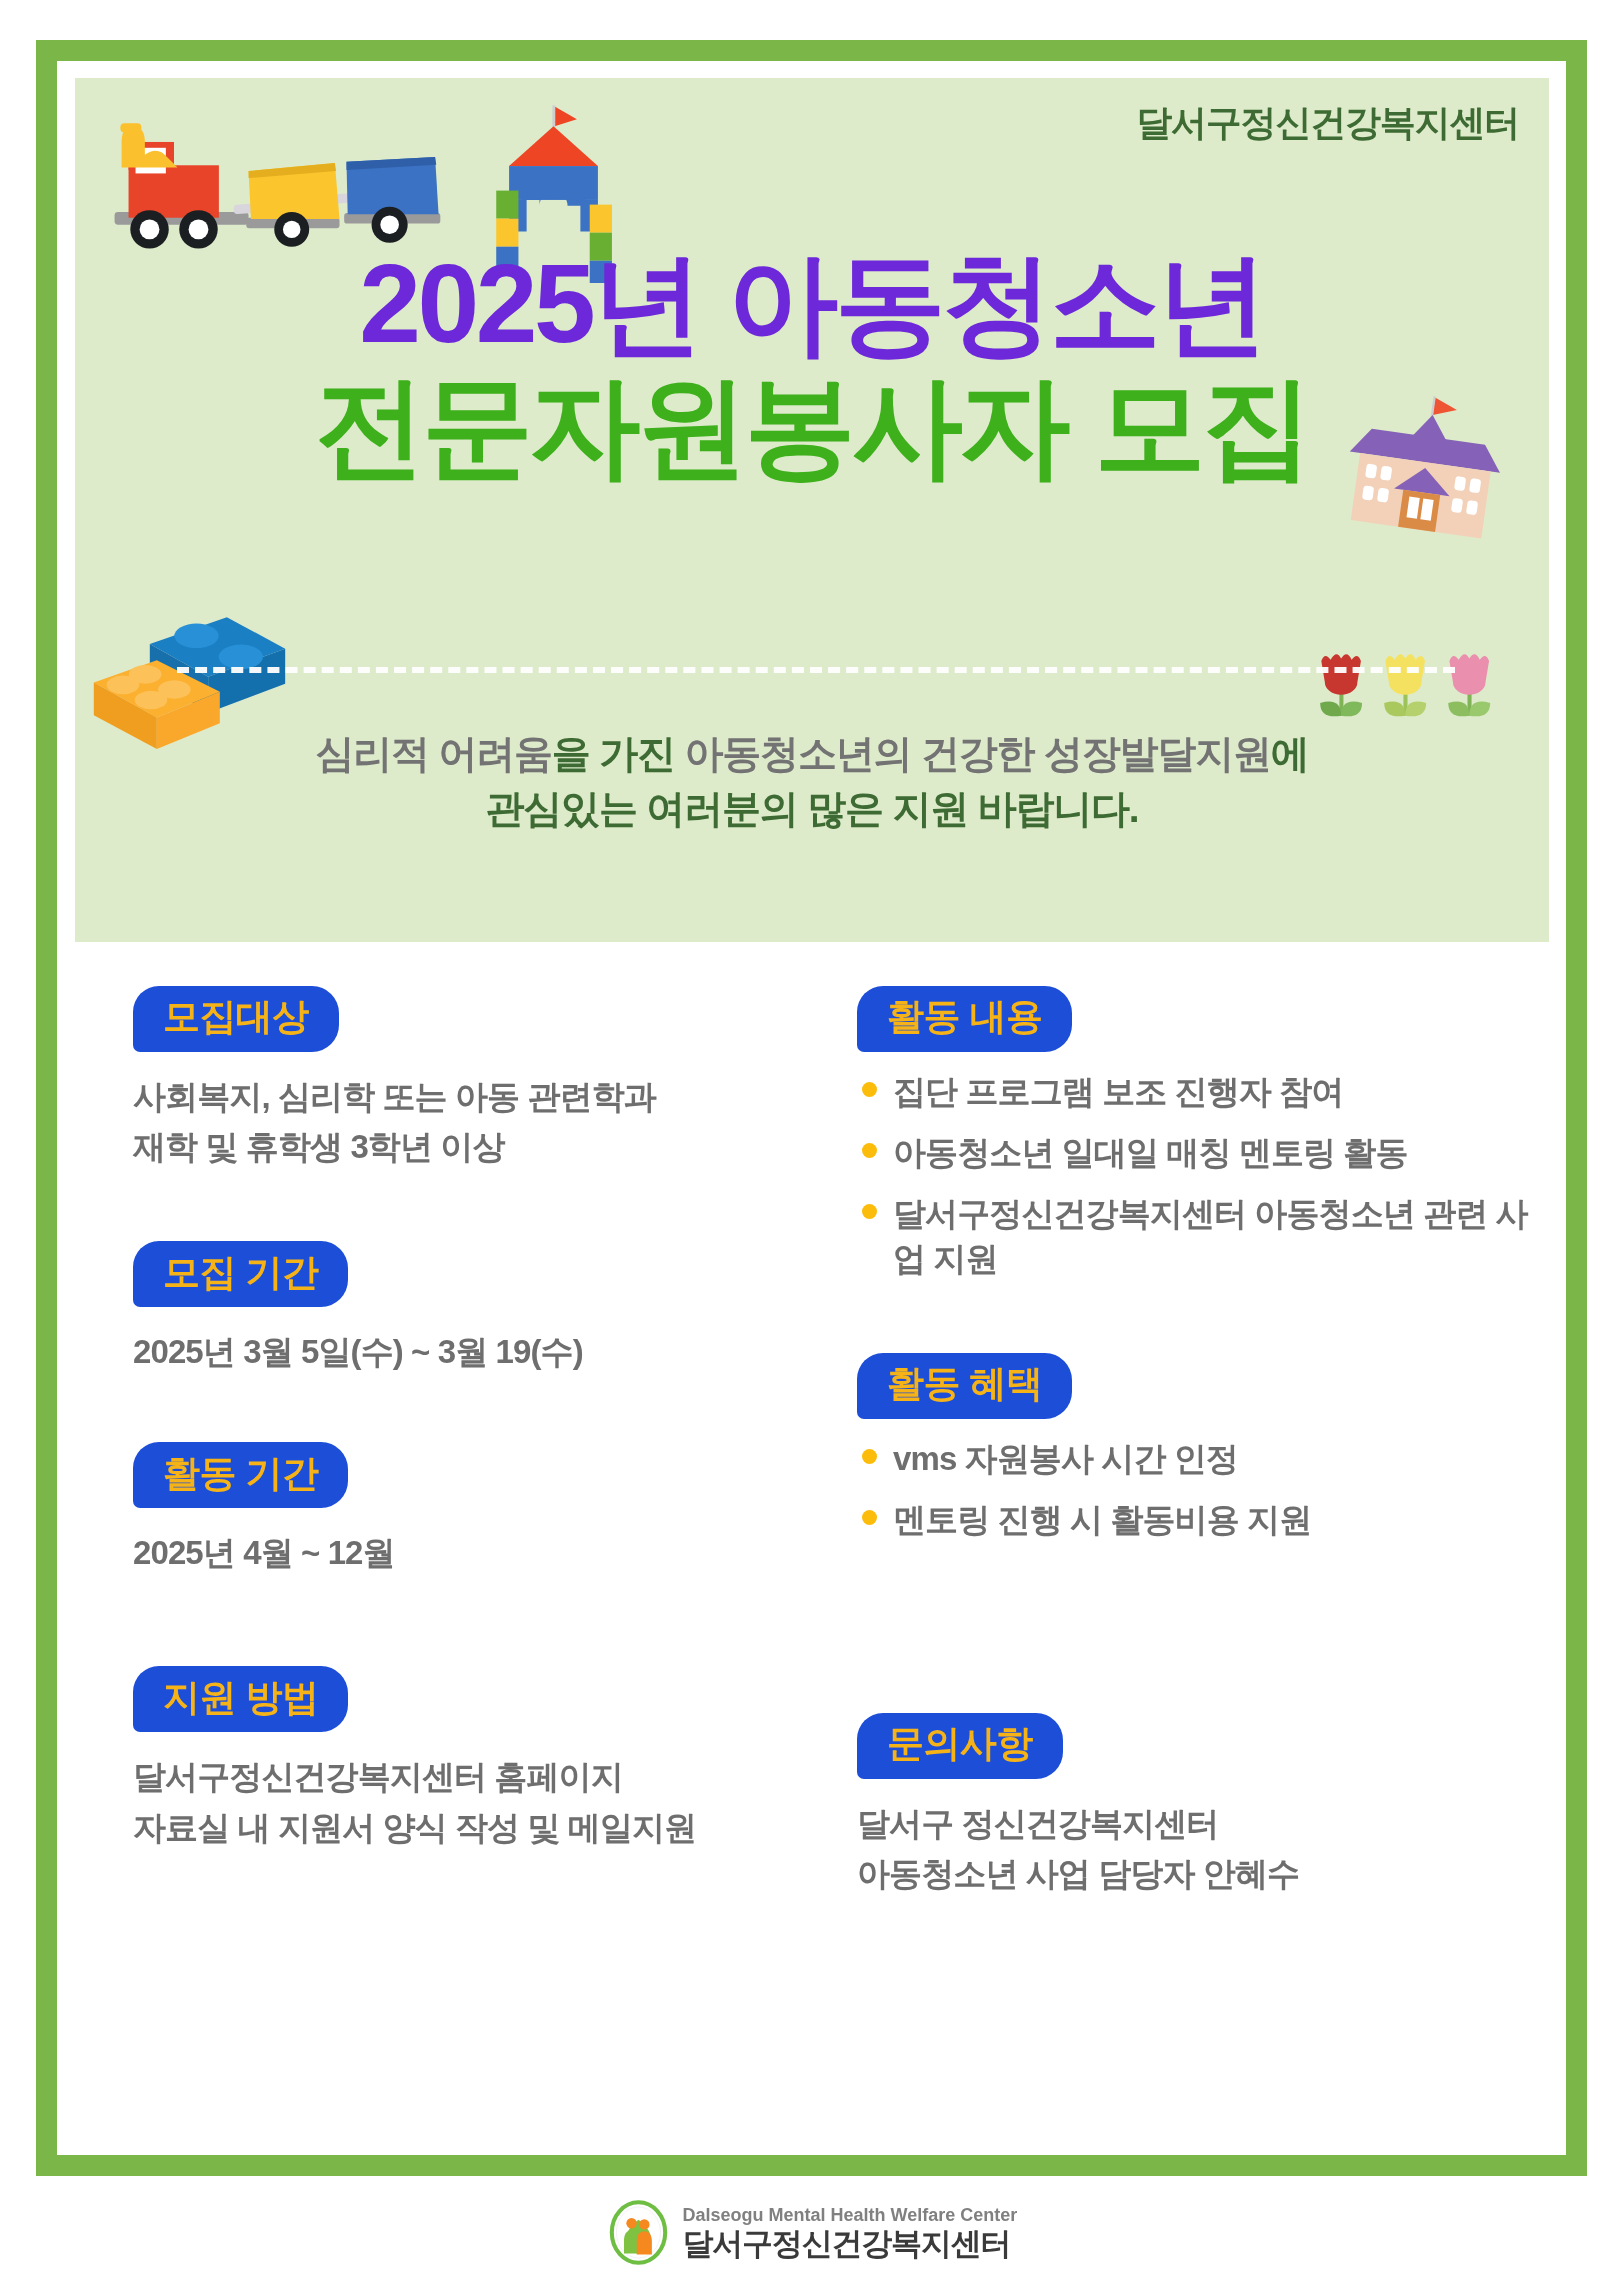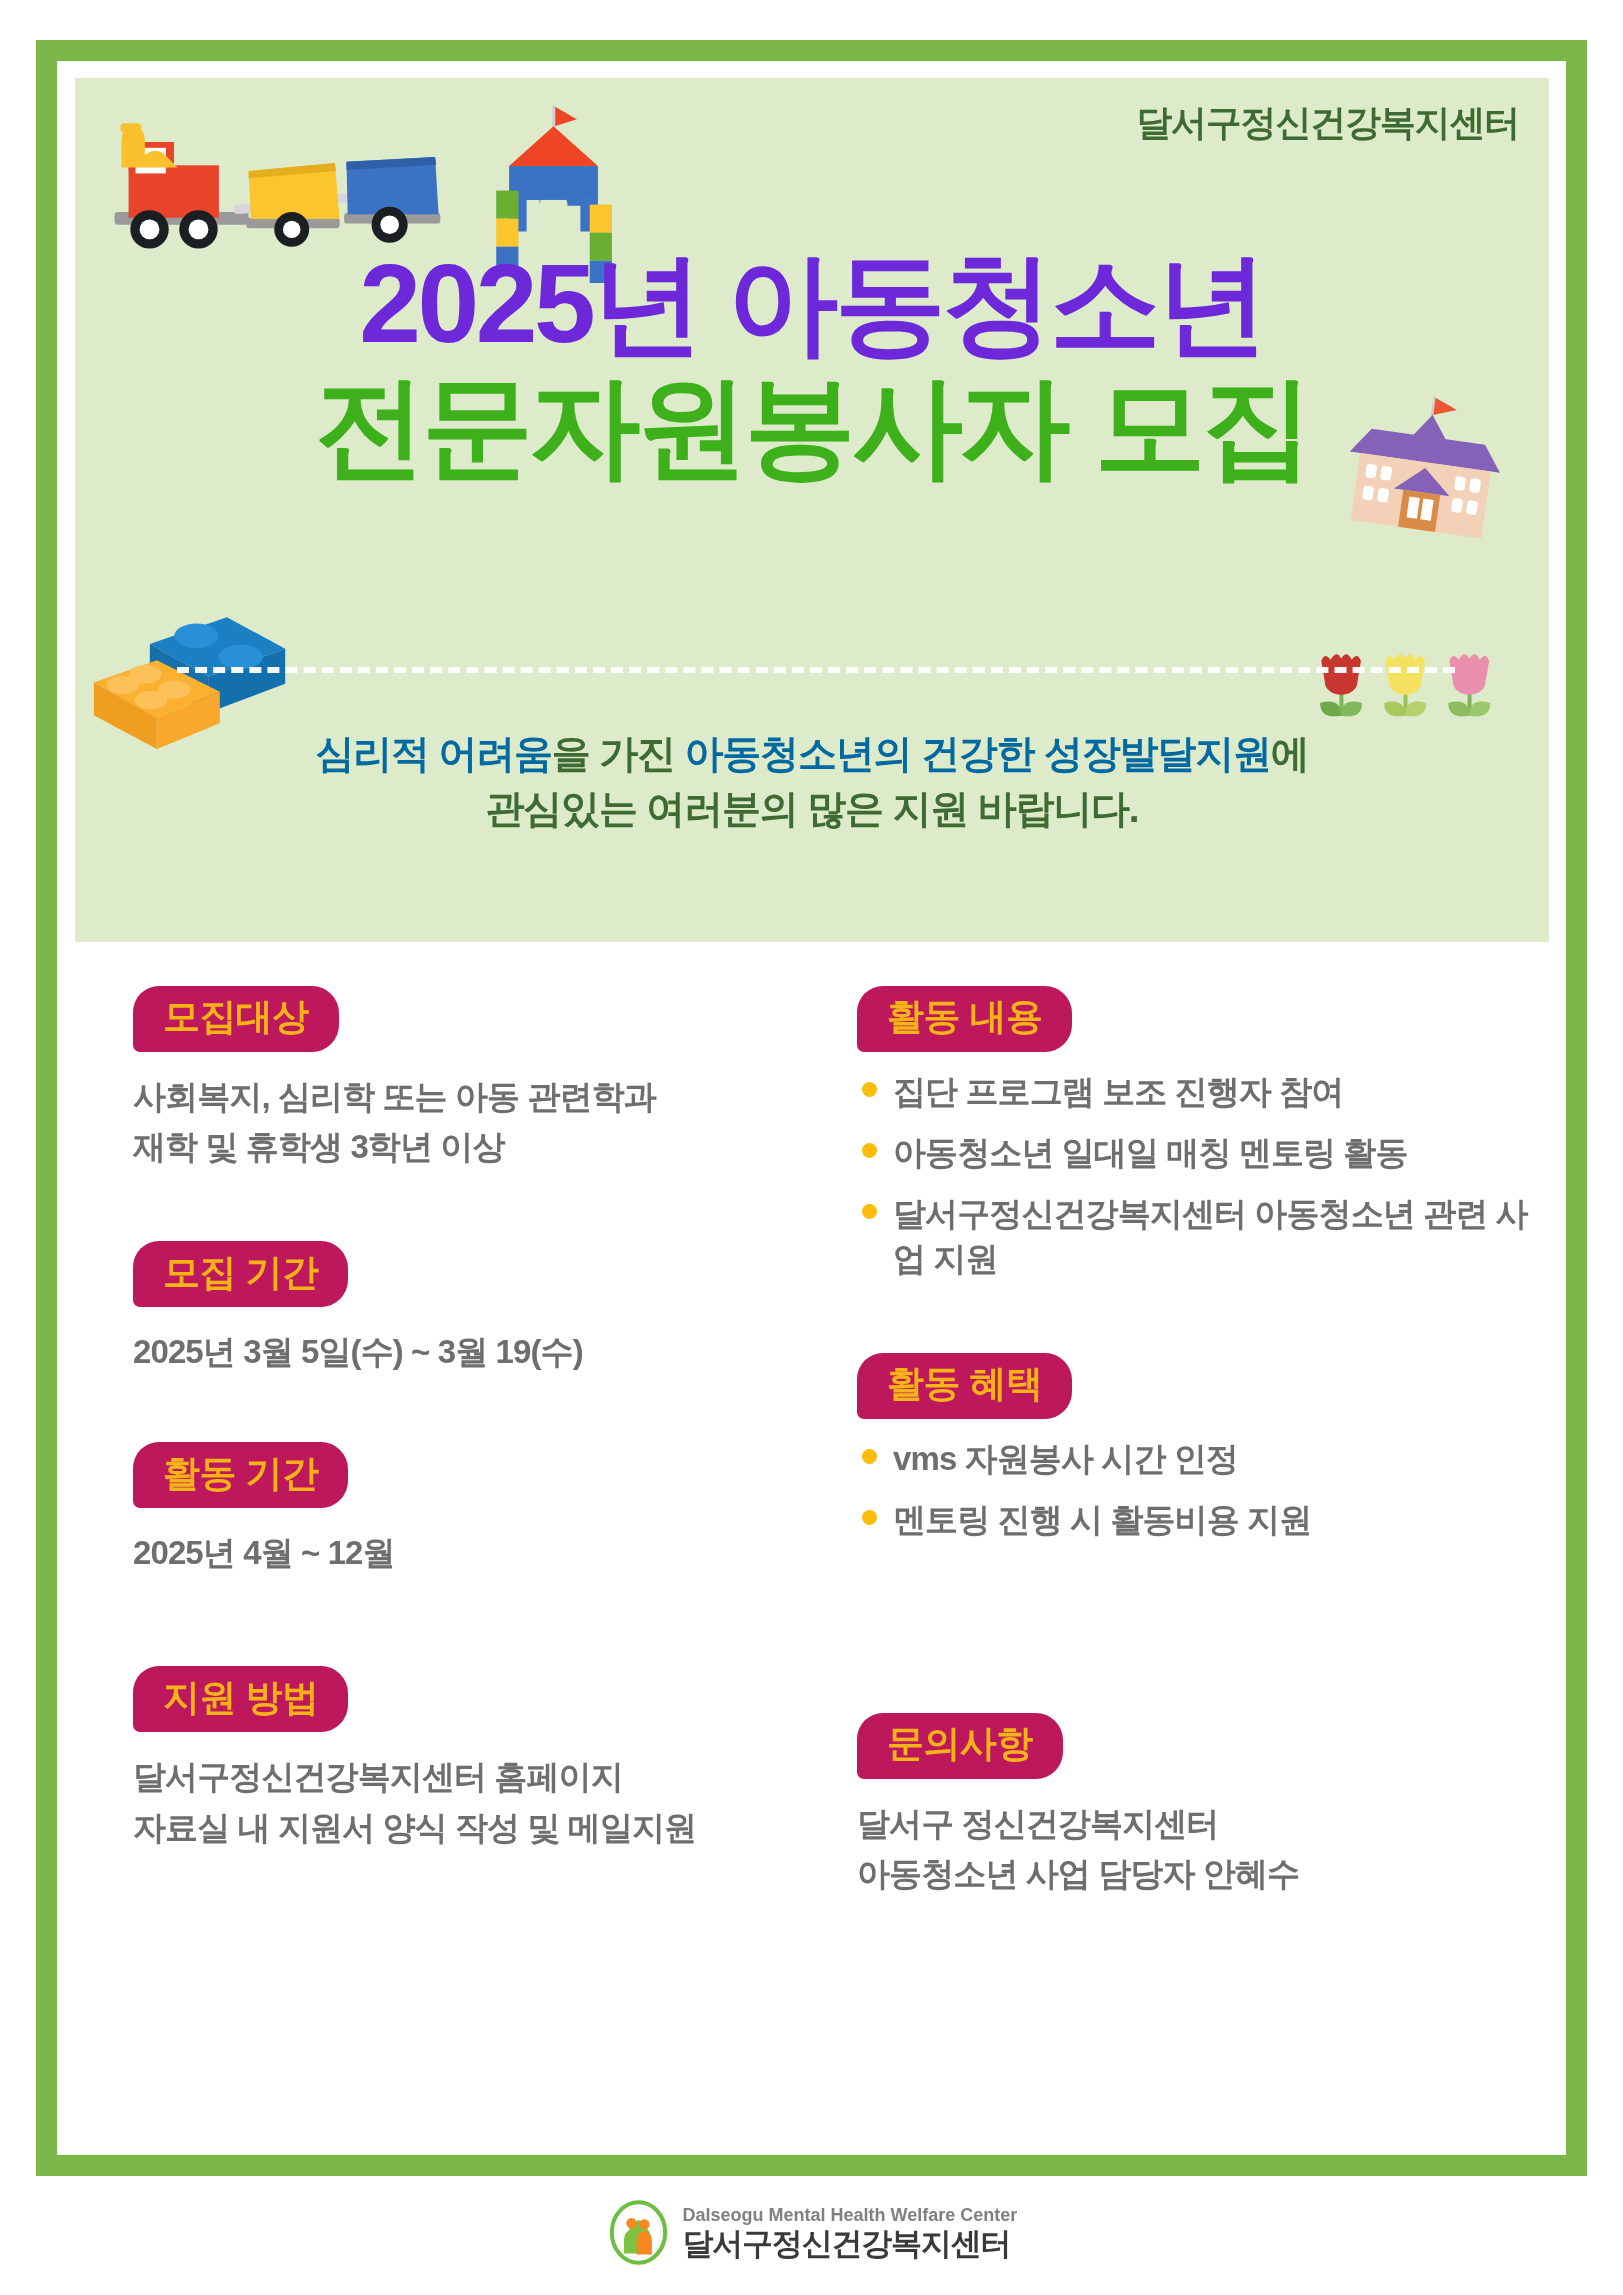--- a/index.html
+++ b/index.html
@@ -42,39 +42,39 @@
   
   .dashed{
     position:absolute;left:102px;top:589px;width:1278px;height:0;
     border-top:6.4px dashed #FFFFFF;opacity:.95;
   }
 
   .subtitle{
     position:absolute;left:0;top:648px;width:1474px;text-align:center;
     font-size:39px;font-weight:bold;color:#3E6B33;line-height:1.42;letter-spacing:-1.2px;
   }
-  .subtitle .hi{color:#0369a1;}
+  .subtitle .hi{color:#737373;}
 
   
   .deco{position:absolute;}
   .train{left:17.5px;top:29px;width:514px;height:169px;}
   .castle-blocks{left:385px;top:11.7px;width:187px;height:193px;}
   .school{left:1249px;top:309px;width:210px;height:175px;}
   .bricks{left:5.8px;top:525px;width:245px;height:152px;}
   .tulips{left:1237px;top:549px;width:198px;height:111px;}
 
   
   .cols{position:absolute;left:75px;top:986px;width:1474px;height:1167px;}
   .col{position:absolute;top:0;}
   .col-left{left:58px;width:689px;}
   .col-right{left:782px;width:689px;}
 
   .pill{
     display:inline-block;
-    background:#be185d;
+    background:#1d4ed8;
     color:#F5B318;
     font-size:37px;font-weight:bold;letter-spacing:-0.6px;
     padding:9.3px 30px 13px 30px;
     border-radius:26px 26px 26px 7px;
     border-top-right-radius:27px;
     border-bottom-right-radius:27px;
     line-height:1.18;
     white-space:nowrap;
   }
 

